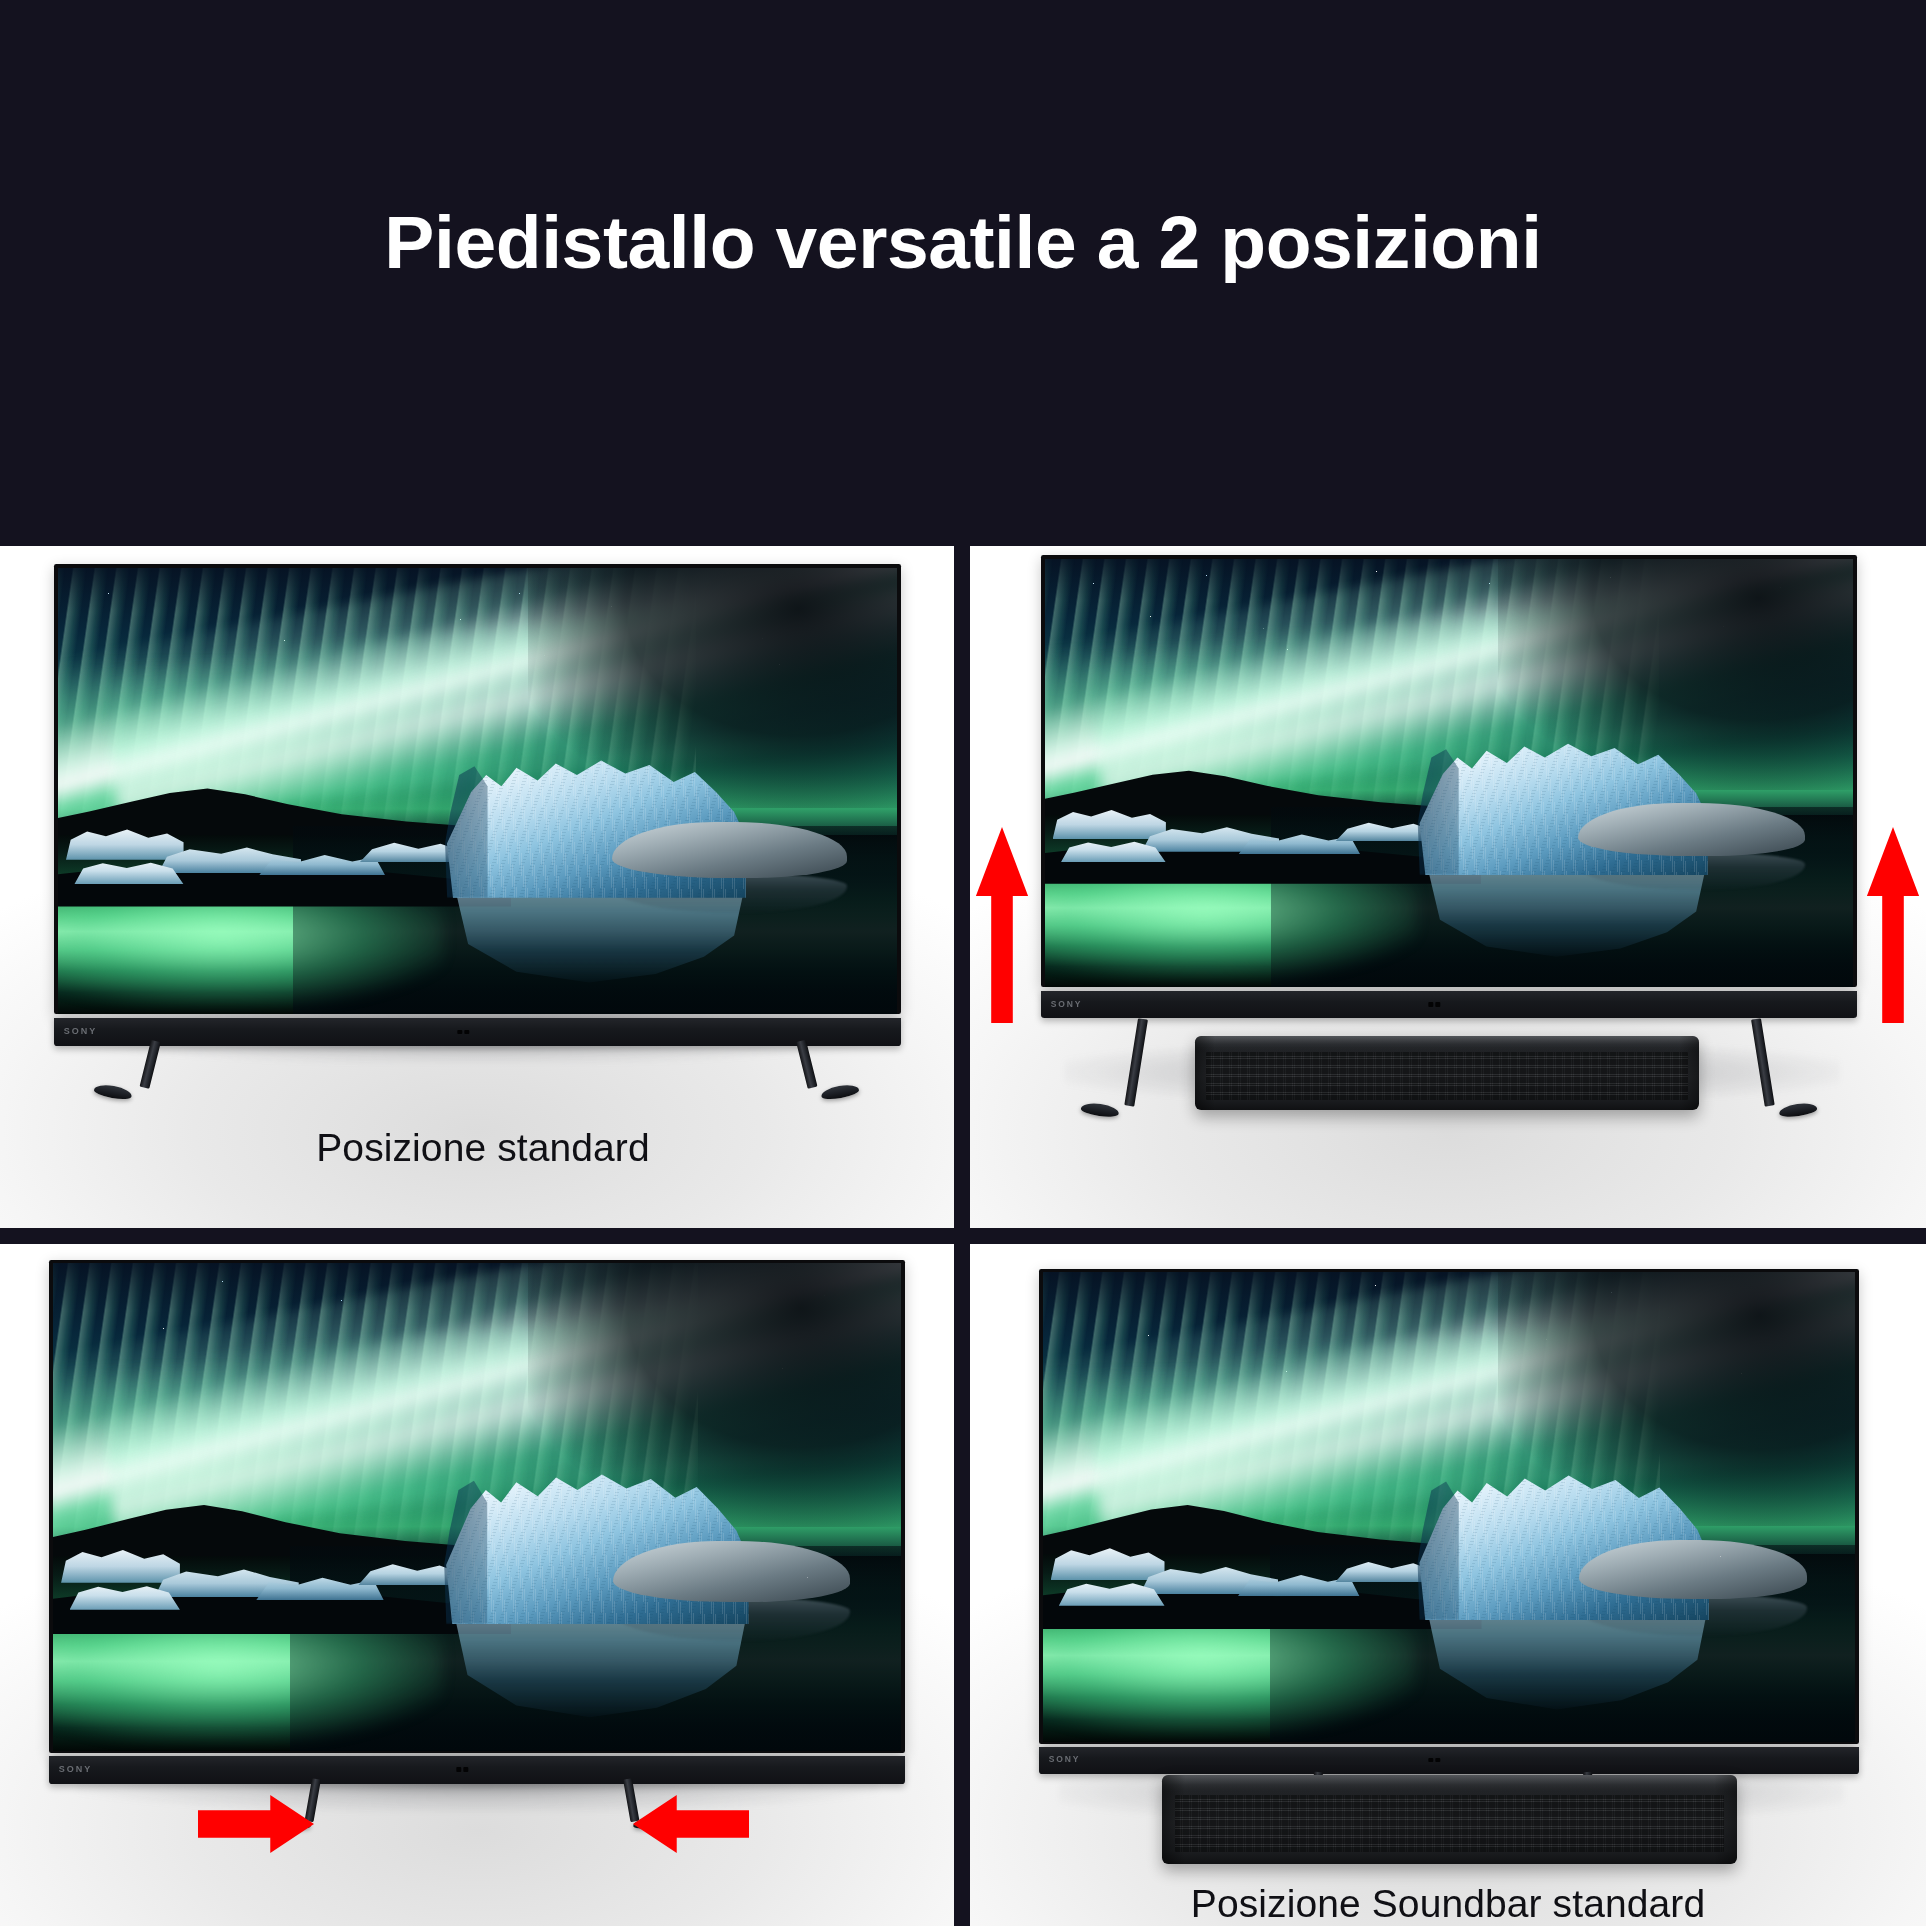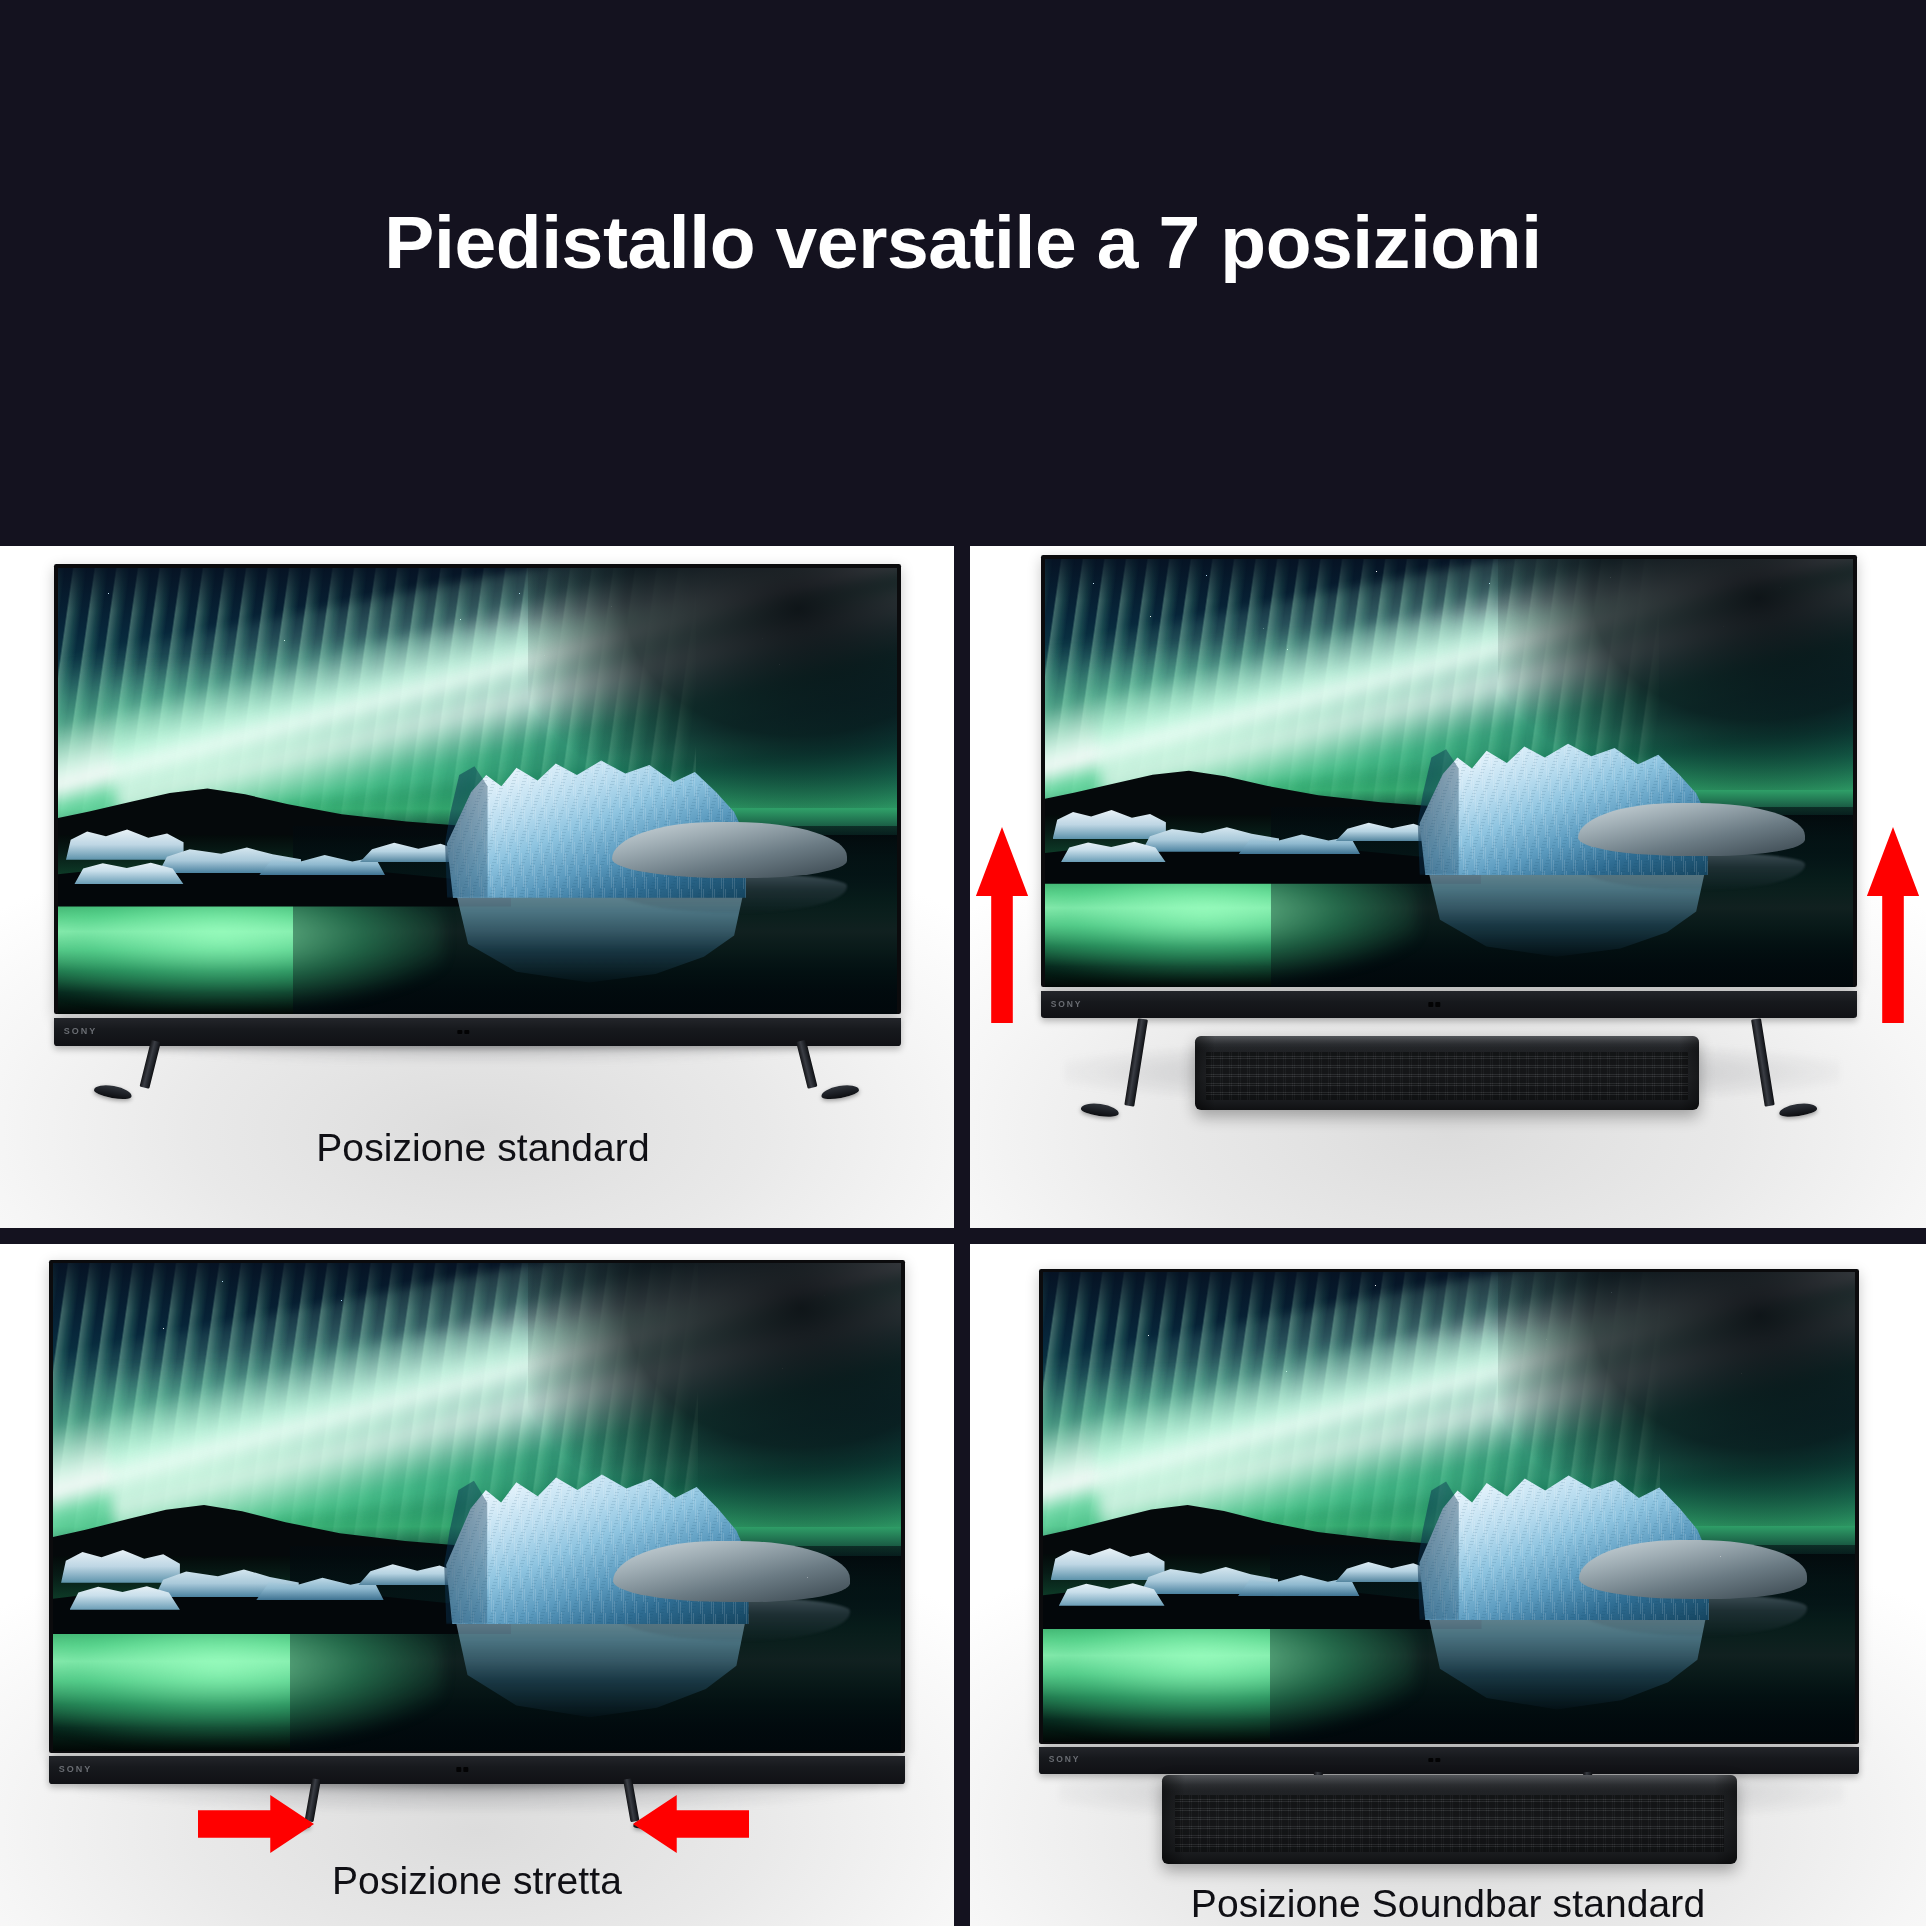--- a/index.html
+++ b/index.html
@@ -369,21 +369,21 @@
     letter-spacing:0.1px;
     white-space:nowrap;
   }
 </style>
 </head>
 <body>
 
 <div id="stage">
 
   <div class="header">
-    <div class="header-title">Piedistallo versatile a 7 posizioni</div>
+    <div class="header-title">Piedistallo versatile a 2 posizioni</div>
   </div>
 
   <div class="grid">
 
     <div class="panel p-tl">
       <div class="panel-bg"></div>
 
       <div class="floor-shadow" style="left:76px; top:455px; width:803px; height:62px;"></div>
 
       <div class="tv" style="left:54px; top:18px; width:847px; height:486px;">
@@ -555,21 +555,20 @@
         <svg viewBox="0 0 260 130" preserveAspectRatio="none">
           <polygon points="0,34 162,34 162,0 260,65 162,130 162,96 0,96" fill="#FF0000"></polygon>
         </svg>
       </div>
       <div class="arrow" style="left:633px; top:551px; width:116px; height:58px;">
         <svg viewBox="0 0 260 130" preserveAspectRatio="none">
           <polygon points="260,34 98,34 98,0 0,65 98,130 98,96 260,96" fill="#FF0000"></polygon>
         </svg>
       </div>
 
-      <div class="caption" style="top:615px;">Posizione stretta</div>
     </div>
 
     <div class="panel p-br">
       <div class="panel-bg"></div>
 
       <div class="floor-shadow" style="left:89px; top:517px; width:785px; height:62px;"></div>
 
       <div class="tv" style="left:69px; top:24.5px; width:820px; height:508px;">
         <div class="tv-panel" style="height:475px;">
           <div class="tv-screen" style="height:470px;">

